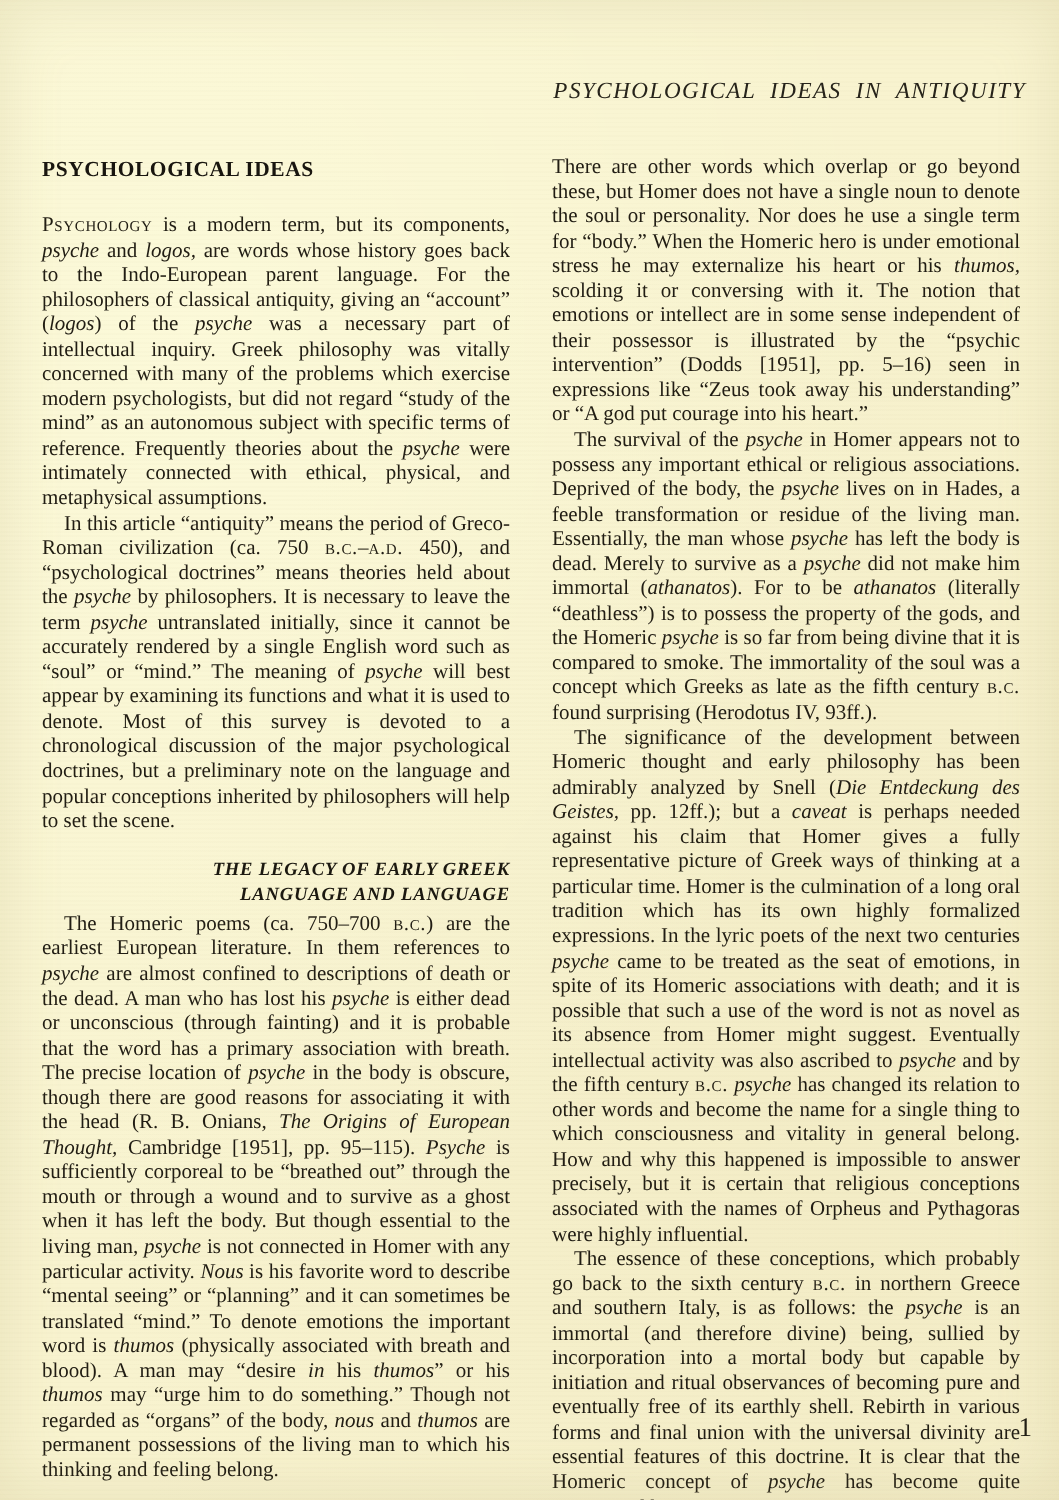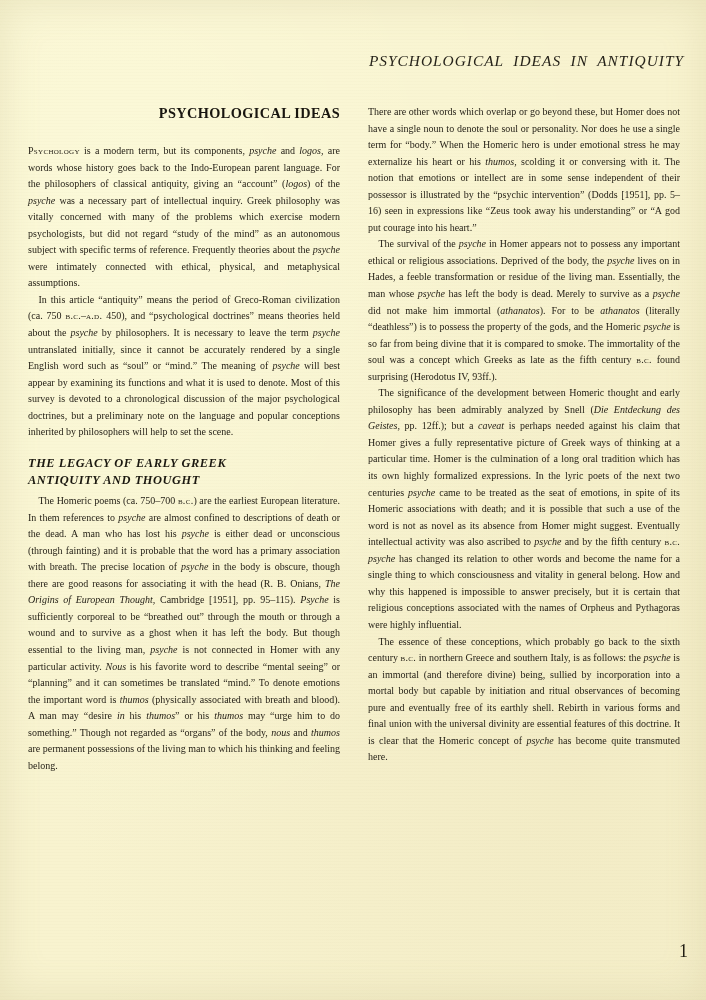--- a/index.html
+++ b/index.html
@@ -44,45 +44,45 @@
     left: 28px;
     width: 652px;
     display: flex;
     gap: 28px;
   }
   .col {
     width: 312px;
     box-sizing: border-box;
   }
   .article-title {
-    text-align: right;
+    text-align: left;
     font-weight: bold;
     font-size: 14.3px;
     line-height: 1.33;
     letter-spacing: 0.028em;
     margin: 0 0 20px 0;
     color: #18150f;
   }
   .article-title .ln { display: block; }
   .section-head {
-    text-align: left;
+    text-align: right;
     font-weight: bold;
     font-style: italic;
     font-size: 12.4px;
     letter-spacing: 0.045em;
     line-height: 1.42;
     margin: 14px 0 3px 0;
     color: #1b1810;
   }
   .section-head .ln { display: block; }
   p.body {
     margin: 0;
     text-align: justify;
     text-justify: inter-word;
-    font-size: 10px;
+    font-size: 14px;
     line-height: 16.55px;
     text-indent: 1.05em;
     color: #201c13;
     hyphens: none;
   }
   p.body.noindent { text-indent: 0; }
   .sc {
     font-variant: small-caps;
     letter-spacing: 0.03em;
   }
@@ -124,21 +124,21 @@
       <h1 class="article-title">
         <span class="ln">PSYCHOLOGICAL IDEAS</span>
       </h1>
 
       <p class="body noindent"><span class="sc">Psychology</span> is a modern term, but its components, <i>psyche</i> and <i>logos,</i> are words whose history goes back to the Indo-European parent language. For the philosophers of classical antiquity, giving an “account” (<i>logos</i>) of the <i>psyche</i> was a necessary part of intellectual inquiry. Greek philosophy was vitally concerned with many of the problems which exercise modern psychologists, but did not regard “study of the mind” as an autonomous subject with specific terms of reference. Frequently theories about the <i>psyche</i> were intimately connected with ethical, physical, and metaphysical assumptions.</p>
 
       <p class="body">In this article “antiquity” means the period of Greco-Roman civilization (ca. 750 <span class="sc">b.c.</span>–<span class="sc">a.d.</span> 450), and “psychological doctrines” means theories held about the <i>psyche</i> by philosophers. It is necessary to leave the term <i>psyche</i> untranslated initially, since it cannot be accurately rendered by a single English word such as “soul” or “mind.” The meaning of <i>psyche</i> will best appear by examining its functions and what it is used to denote. Most of this survey is devoted to a chronological discussion of the major psychological doctrines, but a preliminary note on the language and popular conceptions inherited by philosophers will help to set the scene.</p>
 
       <h2 class="section-head">
         <span class="ln">THE LEGACY OF EARLY GREEK</span>
-        <span class="ln">ANTIQUITY AND THOUGHT</span>
+        <span class="ln">LANGUAGE AND LANGUAGE</span>
       </h2>
 
       <p class="body">The Homeric poems (ca. 750–700 <span class="sc">b.c.</span>) are the earliest European literature. In them references to <i>psyche</i> are almost confined to descriptions of death or the dead. A man who has lost his <i>psyche</i> is either dead or unconscious (through fainting) and it is probable that the word has a primary association with breath. The precise location of <i>psyche</i> in the body is obscure, though there are good reasons for associating it with the head (R. B. Onians, <i>The Origins of European Thought,</i> Cambridge [1951], pp. 95–115). <i>Psyche</i> is sufficiently corporeal to be “breathed out” through the mouth or through a wound and to survive as a ghost when it has left the body. But though essential to the living man, <i>psyche</i> is not connected in Homer with any particular activity. <i>Nous</i> is his favorite word to describe “mental seeing” or “planning” and it can sometimes be translated “mind.” To denote emotions the important word is <i>thumos</i> (physically associated with breath and blood). A man may “desire <i>in</i> his <i>thumos</i>” or his <i>thumos</i> may “urge him to do something.” Though not regarded as “organs” of the body, <i>nous</i> and <i>thumos</i> are permanent possessions of the living man to which his thinking and feeling belong.</p>
 
     </div>
 
     <div class="col">
 
       <p class="body noindent">There are other words which overlap or go beyond these, but Homer does not have a single noun to denote the soul or personality. Nor does he use a single term for “body.” When the Homeric hero is under emotional stress he may externalize his heart or his <i>thumos,</i> scolding it or conversing with it. The notion that emotions or intellect are in some sense independent of their possessor is illustrated by the “psychic intervention” (Dodds [1951], pp. 5–16) seen in expressions like “Zeus took away his understanding” or “A god put courage into his heart.”</p>
 

